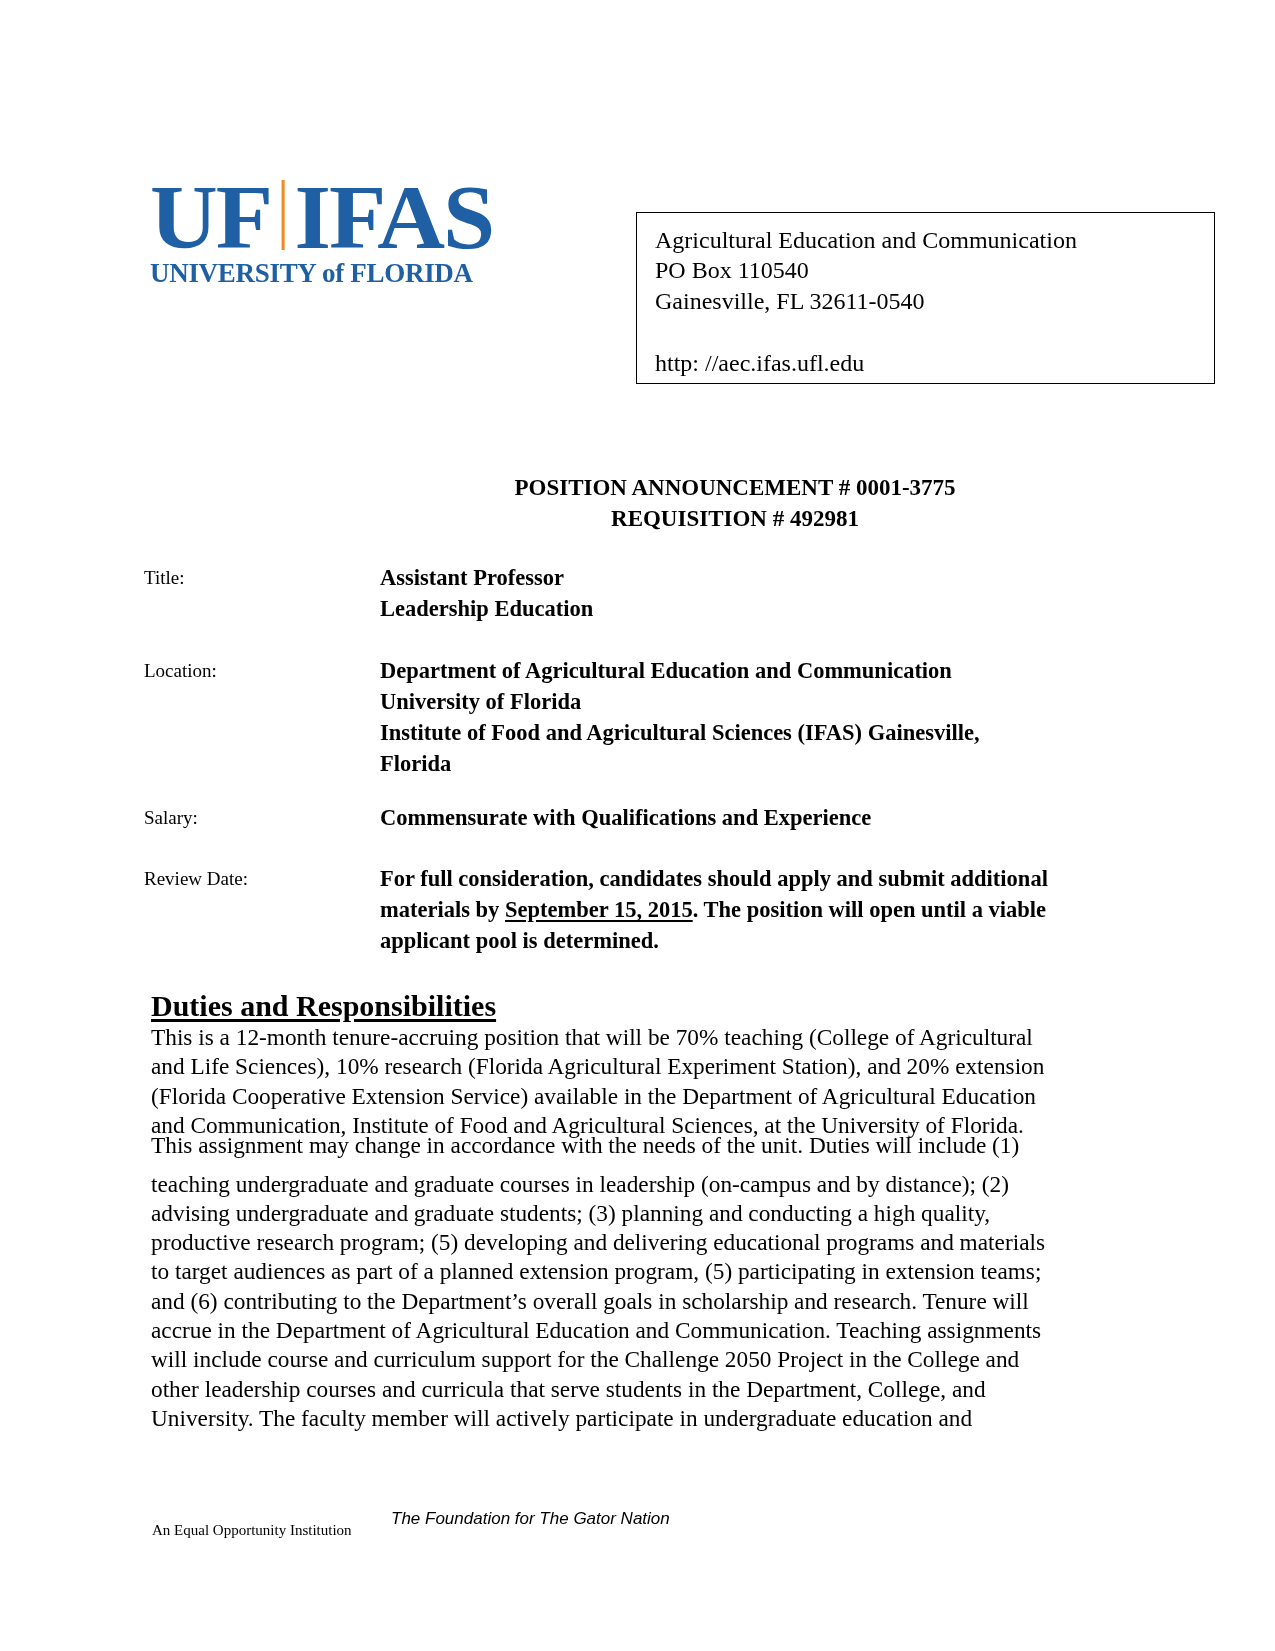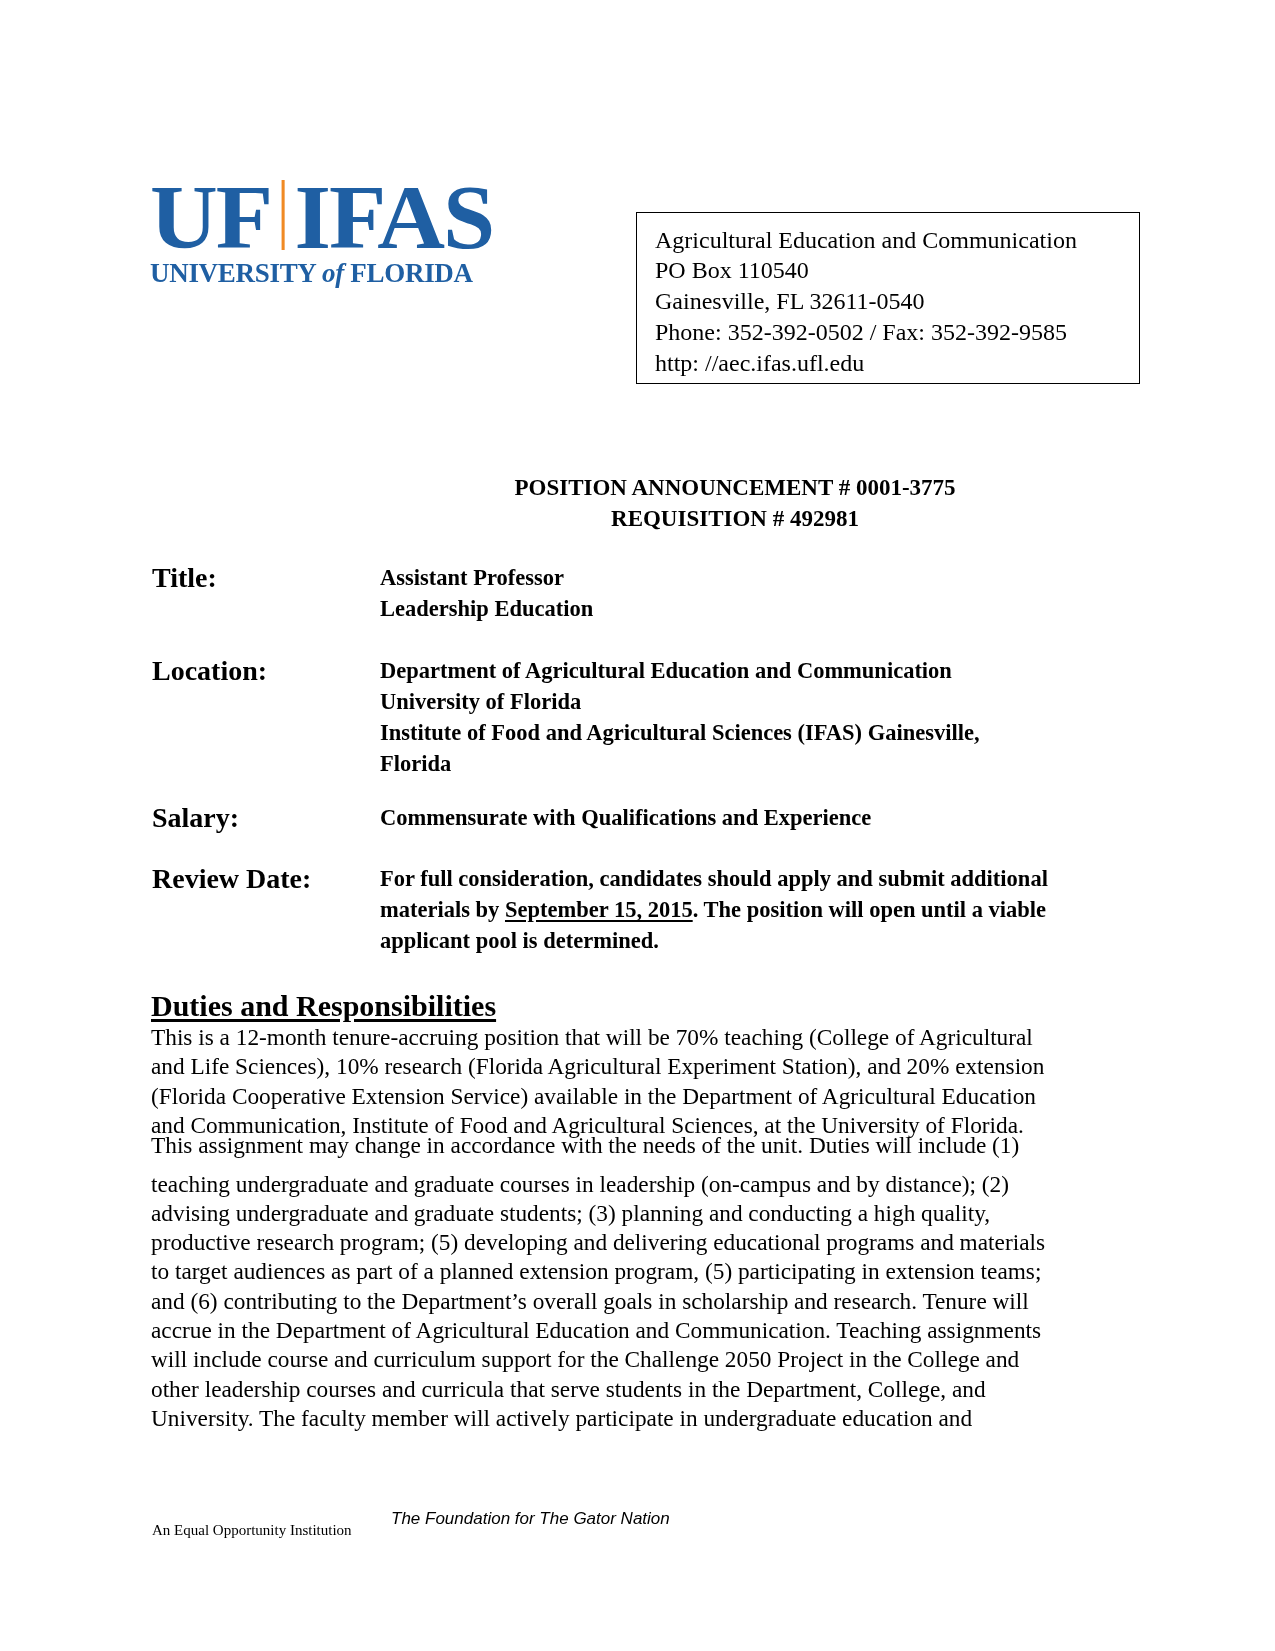--- a/index.html
+++ b/index.html
@@ -11,31 +11,31 @@
   .logo { left: 150px; top: 178px; width: 362px; height: 118px; }
   .logo-top { position: absolute; left: 0; top: 0; height: 78px; display: flex; align-items: flex-end;
               font-family: "Liberation Serif", serif; font-weight: bold; color: #1f5fa3;
               font-size: 92px; line-height: 78px; letter-spacing: -2px; transform: scaleX(1.02); transform-origin: left; }
   .logo-top .uf { display: inline-block; }
   .logo-top .bar { display: inline-block; width: 3px; height: 70px; background: #f08a24; margin: 0 10px 6px 10px; }
   .logo-top .ifas { display: inline-block; }
   .logo-bottom { position: absolute; left: 0; top: 80px; white-space: nowrap;
                  font-family: "Liberation Serif", serif; color: #1f5fa3; font-size: 27px; font-weight: bold;
                  letter-spacing: -0.3px; }
-  .logo-bottom .of { font-style: italic; font-weight: bold; }
+  .logo-bottom .of { font-weight: bold; }
 
   
-  .addr-box { left: 636px; top: 212px; width: 504px; height: 172px; border: 1.5px solid #000; box-sizing: border-box; }
+  .addr-box { left: 636px; top: 212px; width: 579px; height: 172px; border: 1.5px solid #000; box-sizing: border-box; }
   .addr-line { position: absolute; left: 18px; font-size: 24px; line-height: 30px; white-space: nowrap; }
 
   
   .heading { left: 0; width: 1470px; text-align: center; font-weight: bold; font-size: 23px; line-height: 31px; white-space: nowrap; }
 
   
-  .flabel { left: 152px; font-weight: bold; font-size: 28px; line-height: 31px; white-space: nowrap; }
+  .flabel { left: 144px; font-weight: normal; font-size: 19px; line-height: 31px; white-space: nowrap; }
   .fval { left: 380px; font-weight: bold; font-size: 22.5px; line-height: 31px; white-space: nowrap; }
   .u { text-decoration: underline; text-decoration-thickness: 2px; text-underline-offset: 3px; }
 
   
   .duties-h { left: 151px; top: 991px; font-weight: bold; font-size: 30px; line-height: 30px;
               text-decoration: underline; text-decoration-thickness: 2.5px; text-underline-offset: 3px; white-space: nowrap; }
   .body-line { left: 151px; font-size: 23.3px; line-height: 30px; white-space: nowrap; }
 
   
   .footer-eo { left: 152px; top: 1522px; font-family: "Liberation Serif", serif; font-size: 15px; white-space: nowrap; }
@@ -50,21 +50,20 @@
     <span class="bar"></span>
     <span class="ifas">IFAS</span>
   </div>
   <div class="logo-bottom"><span>UNIVERSITY </span><span class="of">of</span><span> FLORIDA</span></div>
 </div>
 
 <div class="abs addr-box">
   <div class="addr-line" style="top:12px">Agricultural Education and Communication</div>
   <div class="addr-line" style="top:42px">PO Box 110540</div>
   <div class="addr-line" style="top:73px">Gainesville, FL  32611-0540</div>
-  <div class="addr-line" style="top:104px">Phone: 352-392-0502 / Fax: 352-392-9585</div>
   <div class="addr-line" style="top:135px">http: //aec.ifas.ufl.edu</div>
 </div>
 
 <div class="abs heading" style="top:472px">POSITION ANNOUNCEMENT # 0001-3775</div>
 <div class="abs heading" style="top:503px">REQUISITION # 492981</div>
 
 <div class="abs flabel" style="top:562px">Title:</div>
 <div class="abs fval" style="top:562px">Assistant Professor</div>
 <div class="abs fval" style="top:593px">Leadership Education</div>
 

